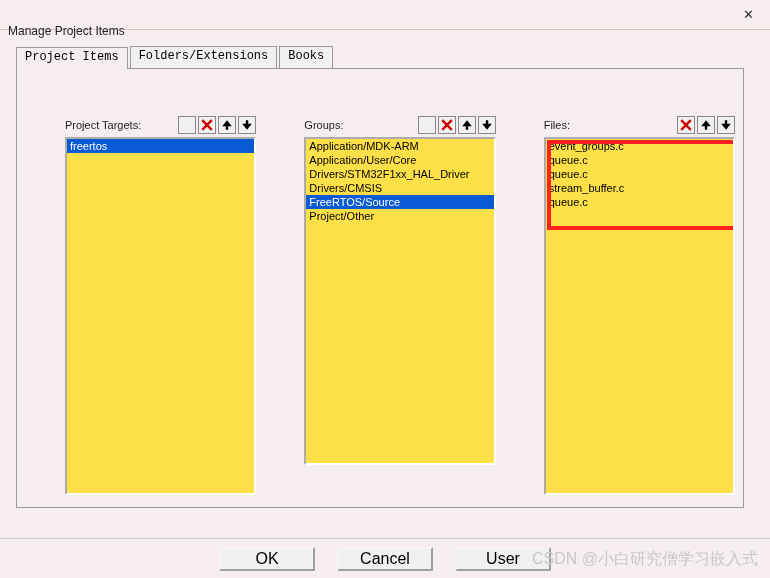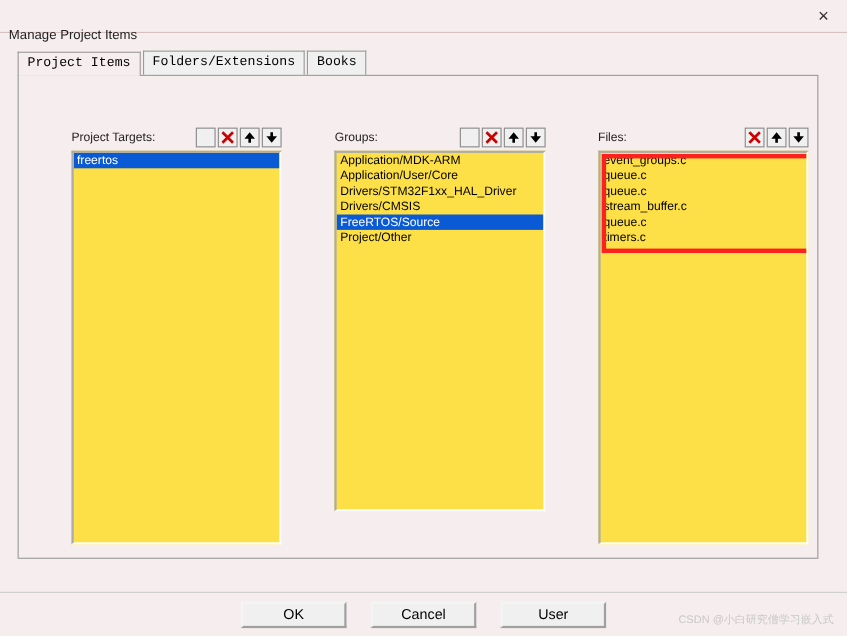--- a/index.html
+++ b/index.html
@@ -132,29 +132,29 @@
     display: flex;
     align-items: center;
     justify-content: center;
     gap: 22px;
     background: #f6eeee;
   }
   .btn-std {
     width: 96px; height: 24px;
     border: 2px outset #f4f4f4;
     background: #f0f0f0;
-    font-size: 13px;
+    font-size: 16px;
     display: flex; align-items:center; justify-content:center;
     cursor: default;
   }
   .watermark {
     position: absolute;
     right: 12px; bottom: 8px;
     color: #c8c8c8;
-    font-size: 10px;
+    font-size: 16px;
     font-family: sans-serif;
     pointer-events: none;
   }
   .underline-hotkey { text-decoration: underline; }
 </style>
 </head>
 <body>
 
 <div class="titlebar">
   <span class="title">Manage Project Items</span>
@@ -254,21 +254,20 @@
               </svg>
             </span>
         </span>
       </div>
       <div class="listbox">
         <div class="item">event_groups.c</div>
         <div class="item">queue.c</div>
         <div class="item">queue.c</div>
         <div class="item">stream_buffer.c</div>
         <div class="item">queue.c</div>
-        <div class="item">timers.c</div>
         <div class="files-highlight"></div>
       </div>
     </div>
 
   </div>
 </div>
 
 <div class="bottom-bar">
   <div class="btn-std">OK</div>
   <div class="btn-std">Cancel</div>

